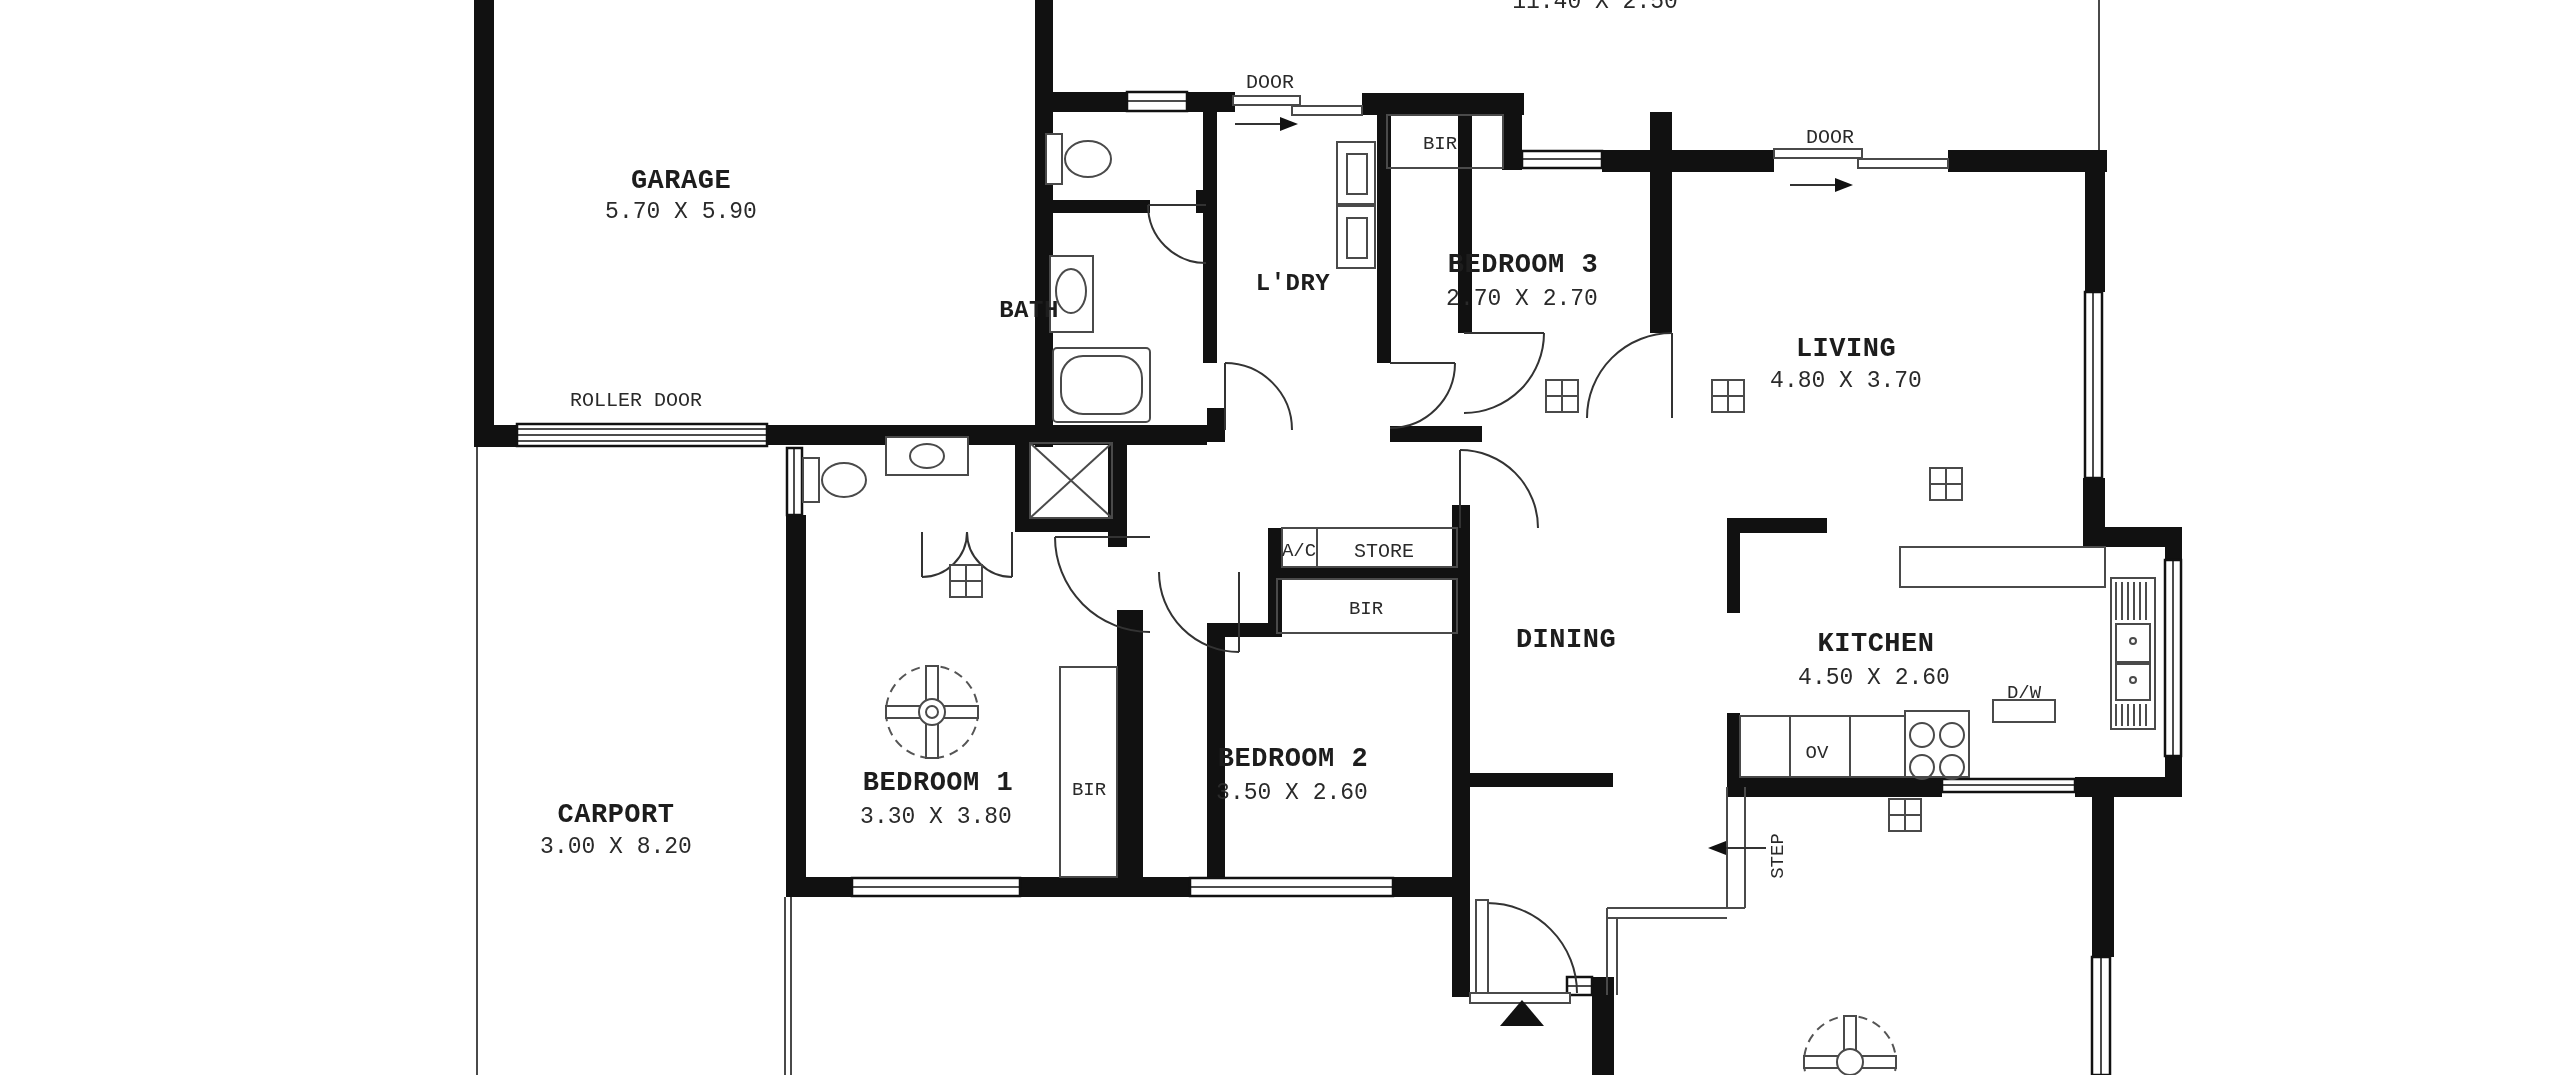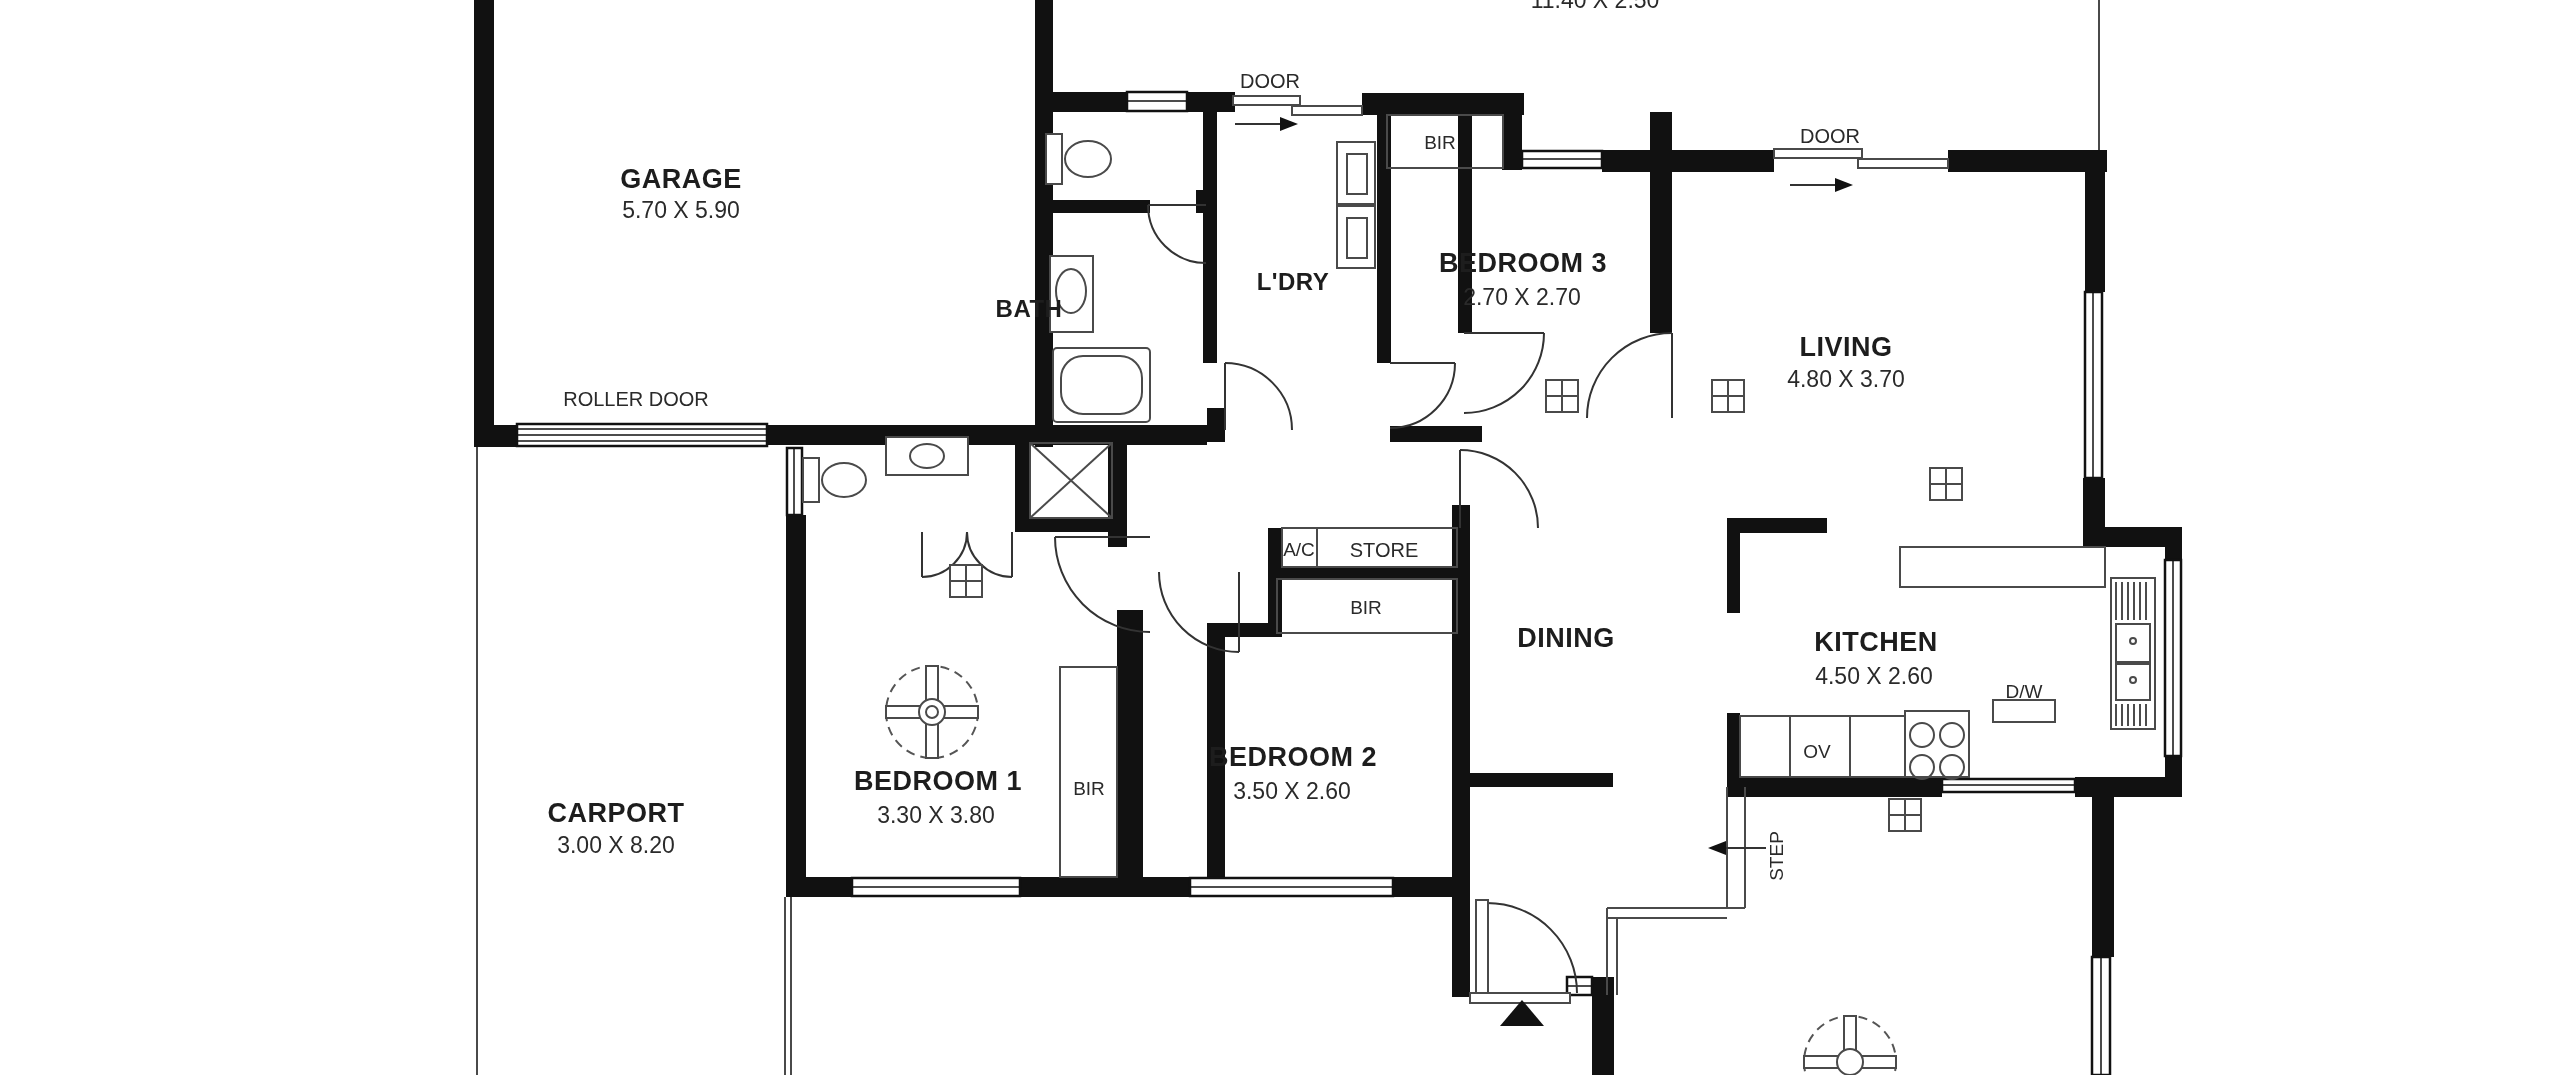--- a/index.html
+++ b/index.html
@@ -1,17 +1,17 @@
 <!DOCTYPE html>
 <html><head>
 <meta charset="utf-8">
 <style>
   html,body{margin:0;padding:0;background:#fff;}
   #stage{position:relative;width:2560px;height:1075px;background:#ffffff;overflow:hidden;
-         font-family:Liberation Sans, sans-serif;}
+         font-family:Liberation Mono, monospace;}
   svg{position:absolute;left:0;top:0;}
   text{fill:#1d1d1d;}
   .room-name{font-weight:bold;font-size:27px;letter-spacing:0.5px;}
   .room-dim{font-size:23px;fill:#2a2a2a;}
   .small-label{font-size:20px;fill:#2a2a2a;}
   .tiny-label{font-size:19px;fill:#2a2a2a;}
   .wall{fill:#111111;stroke:none;}
   .thin{stroke:#4a4a4a;stroke-width:2;fill:none;}
   .thin-f{stroke:#4a4a4a;stroke-width:2;fill:#ffffff;}
   .arc{stroke:#333333;stroke-width:2;fill:none;}

